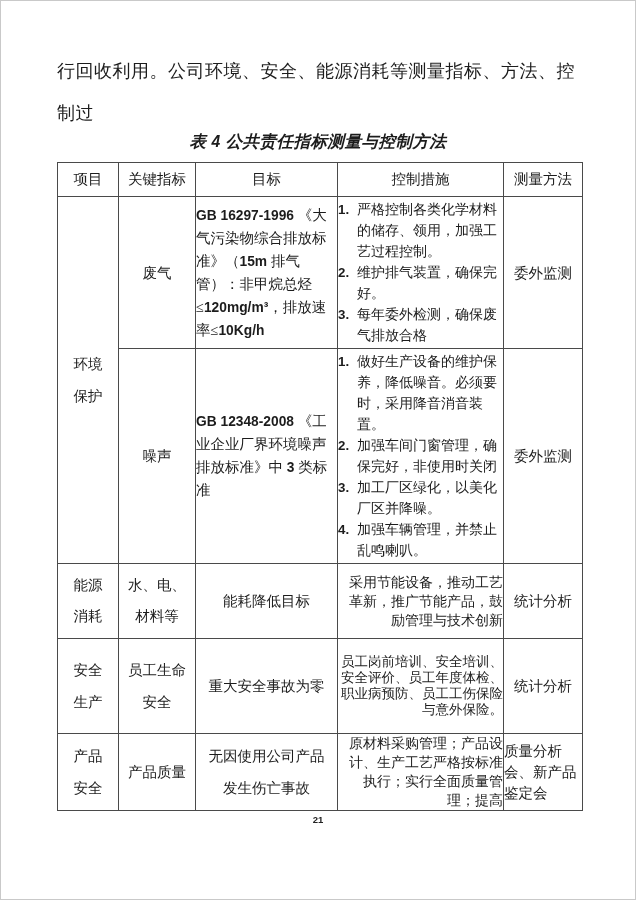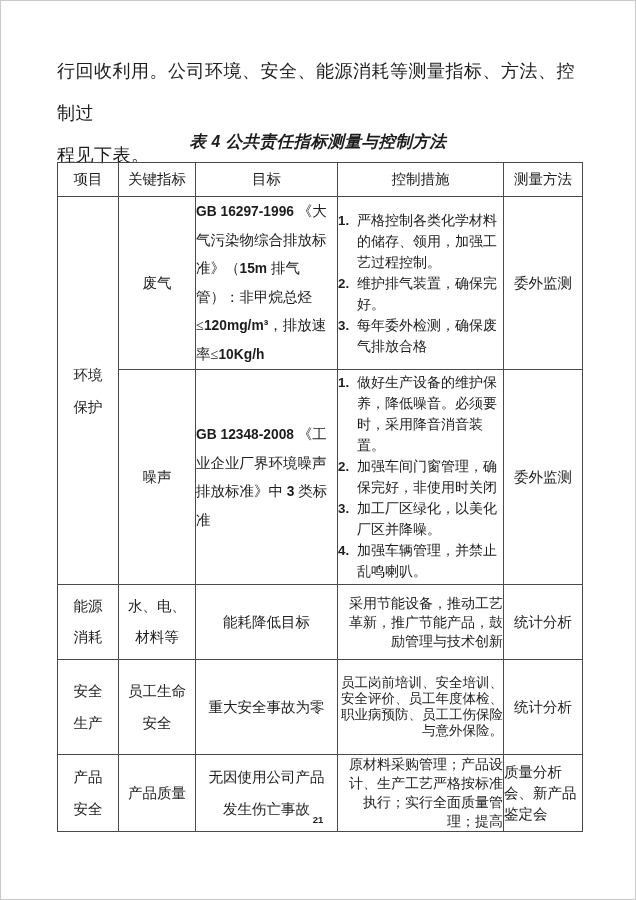--- a/index.html
+++ b/index.html
@@ -11,38 +11,37 @@
   .lat{font-family:"Liberation Sans","DejaVu Sans",sans-serif;font-weight:600;font-size:0.95em;}
   .intro{position:absolute;left:57px;top:50px;width:527px;font-size:18px;line-height:42px;letter-spacing:0.5px;}
   .doc-title{position:absolute;left:0;top:131px;width:100%;text-align:center;font-size:16.5px;font-weight:bold;letter-spacing:0.5px;font-style:italic;}
   table.resp{
     position:absolute;left:57px;top:162px;border-collapse:collapse;table-layout:fixed;
     width:525px;font-size:14.5px;color:#1c1c1c;
   }
   table.resp td{border:1px solid #4a4a4a;padding:0;vertical-align:middle;overflow:hidden;}
   tr.hdr td{height:33px;text-align:center;margin-top:37px;}
   .cellc{text-align:center;white-space:pre-line;line-height:32px;}
-  .tgt{text-align:left;line-height:28px;padding:3px 5px 3px 6px;white-space:pre-line;}
+  .tgt{text-align:left;line-height:23px;padding:3px 5px 3px 6px;white-space:pre-line;}
   .tgtc{text-align:center;white-space:pre-line;line-height:32px;}
   .meas{vertical-align:top;text-align:left;font-size:14px;line-height:21px;padding:3px 3px 2px 5px;}
   .li{display:flex;align-items:flex-start;}
   .num{width:19px;flex:0 0 19px;font-weight:700;}
   .txt{flex:1;}
   .plain{text-align:right;font-size:14px;line-height:19px;padding:2px 4px 2px 5px;vertical-align:top;}
   .xtight{line-height:16px;font-size:13.5px;padding-top:3px;}
   .mleft{text-align:left;line-height:21px;padding:2px 4px 2px 8px;}
   .pageno{position:absolute;left:0;top:814px;width:100%;text-align:center;
     font-family:"Liberation Sans","DejaVu Sans",sans-serif;font-size:10px;font-weight:700;color:#222;}
 </style>
 </head>
 <body>
 
 <div class="intro">
   <div><span>行回收利用。公司环境、安全、能源消耗等测量指标、方法、控制过</span></div>
-  <div><span>程见下表。</span></div>
 </div>
 
 <div class="doc-title"><span>表</span><span class="lat"> 4 </span><span>公共责任指标测量与控制方法</span></div>
 
 <table class="resp">
   <colgroup>
     <col style="width:61px">
       <col style="width:77px">
       <col style="width:142px">
       <col style="width:166px">

